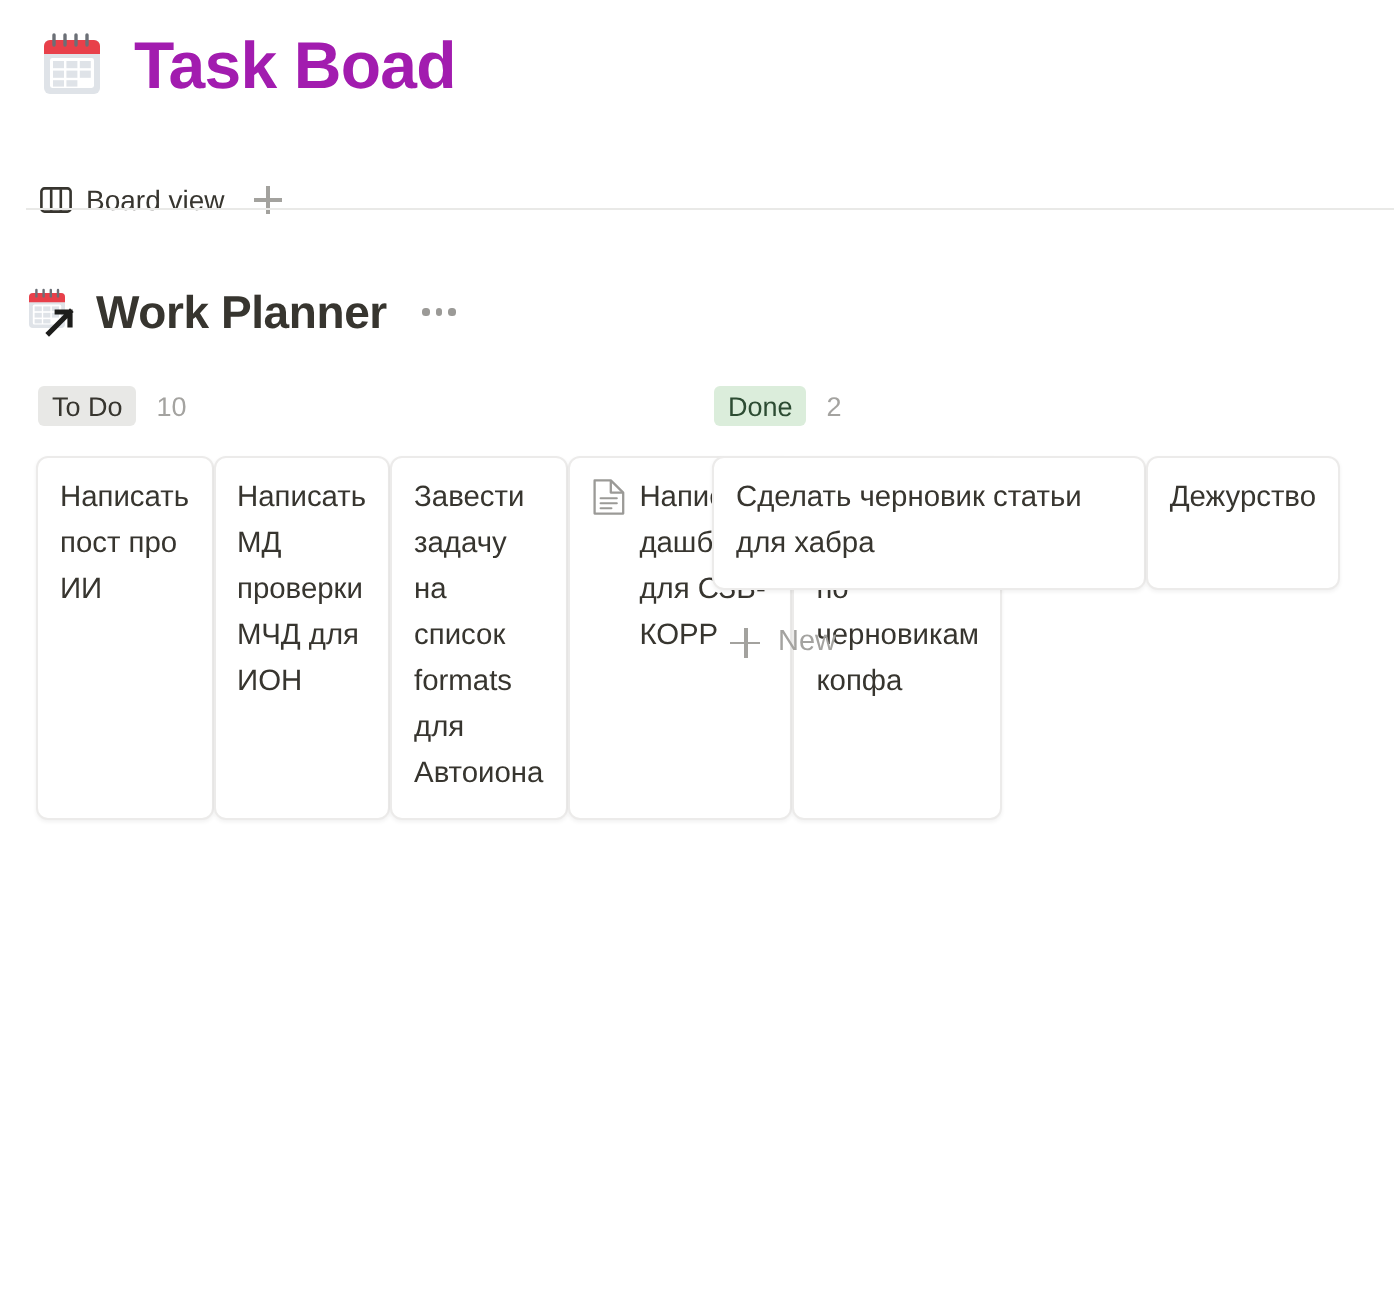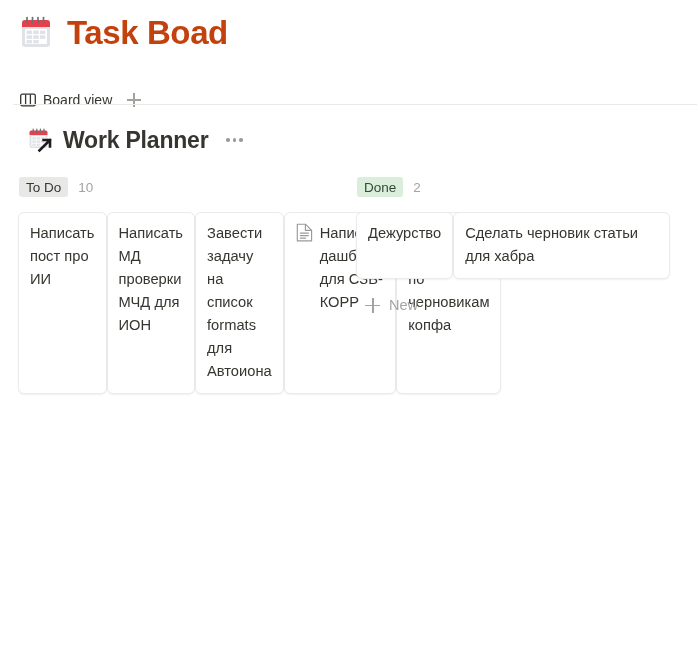--- a/index.html
+++ b/index.html
@@ -35,21 +35,21 @@
     flex: 0 0 40px;
     position: relative;
     display: block;
   }
 
   .page-title {
     font-size: 33px;
     line-height: 40px;
     font-weight: bold;
     letter-spacing: -0.4px;
-    color: #c2410c;
+    color: #a21caf;
     white-space: nowrap;
   }
 
   
   .viewbar {
     display: flex;
     align-items: center;
     gap: 7px;
     padding-left: 18px;
     height: 32px;
@@ -103,22 +103,22 @@
     top: 104px;
     height: 1px;
     background: #e9e9e7;
   }
 
   
   .db-header {
     display: flex;
     align-items: center;
     gap: 9px;
-    padding-left: 28px;
-    margin-top: 8px;
+    padding-left: 13px;
+    margin-top: 24px;
     height: 32px;
   }
 
   .db-emoji {
     width: 26px;
     height: 26px;
     flex: 0 0 26px;
     position: relative;
     display: block;
   }
@@ -362,24 +362,24 @@
           </div>
         </div>
       </div>
       <div class="column">
         <div class="col-head">
           <span class="col-badge" style="background: rgb(219, 237, 219); color: rgb(45, 76, 51);">Done</span>
           <span class="col-count">2</span>
         </div>
         <div class="cards">
           <div class="card">
+            <div class="card-title">Сделать черновик статьи для хабра</div>
+          </div>
+          <div class="card">
             <div class="card-title">Дежурство</div>
-          </div>
-          <div class="card">
-            <div class="card-title">Сделать черновик статьи для хабра</div>
           </div>
         </div>
         <div class="new-row">
           <span class="new-plus"></span>
           <span class="new-label">New</span>
         </div>
       </div>
     </div>
 
 </div>

